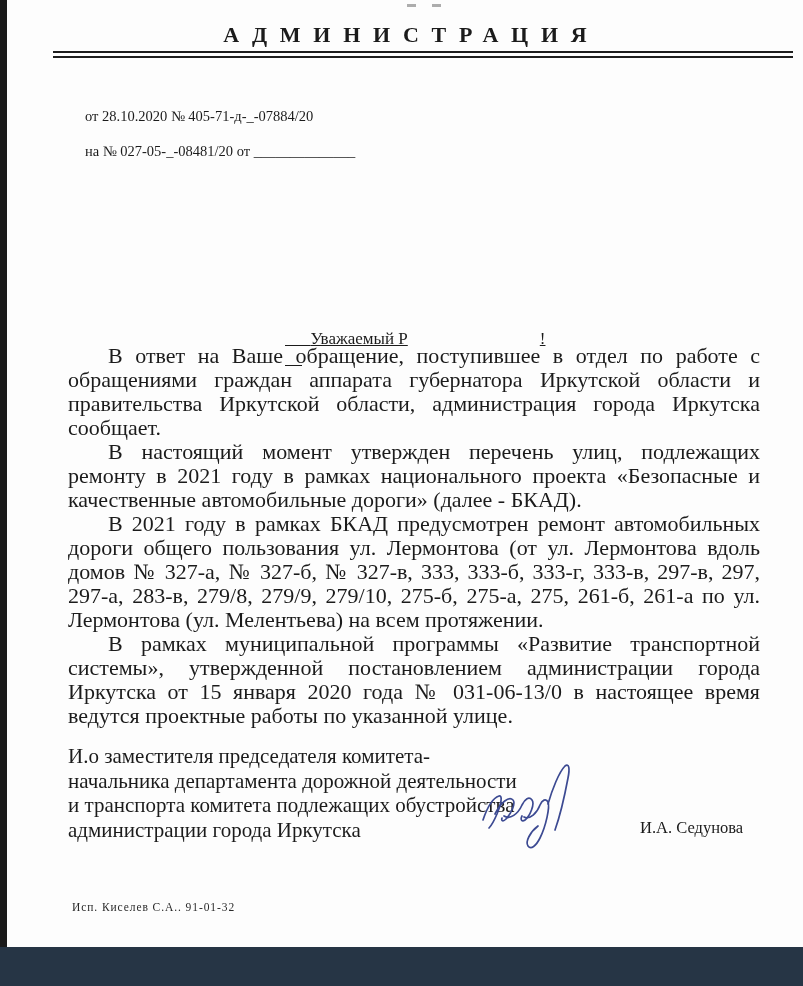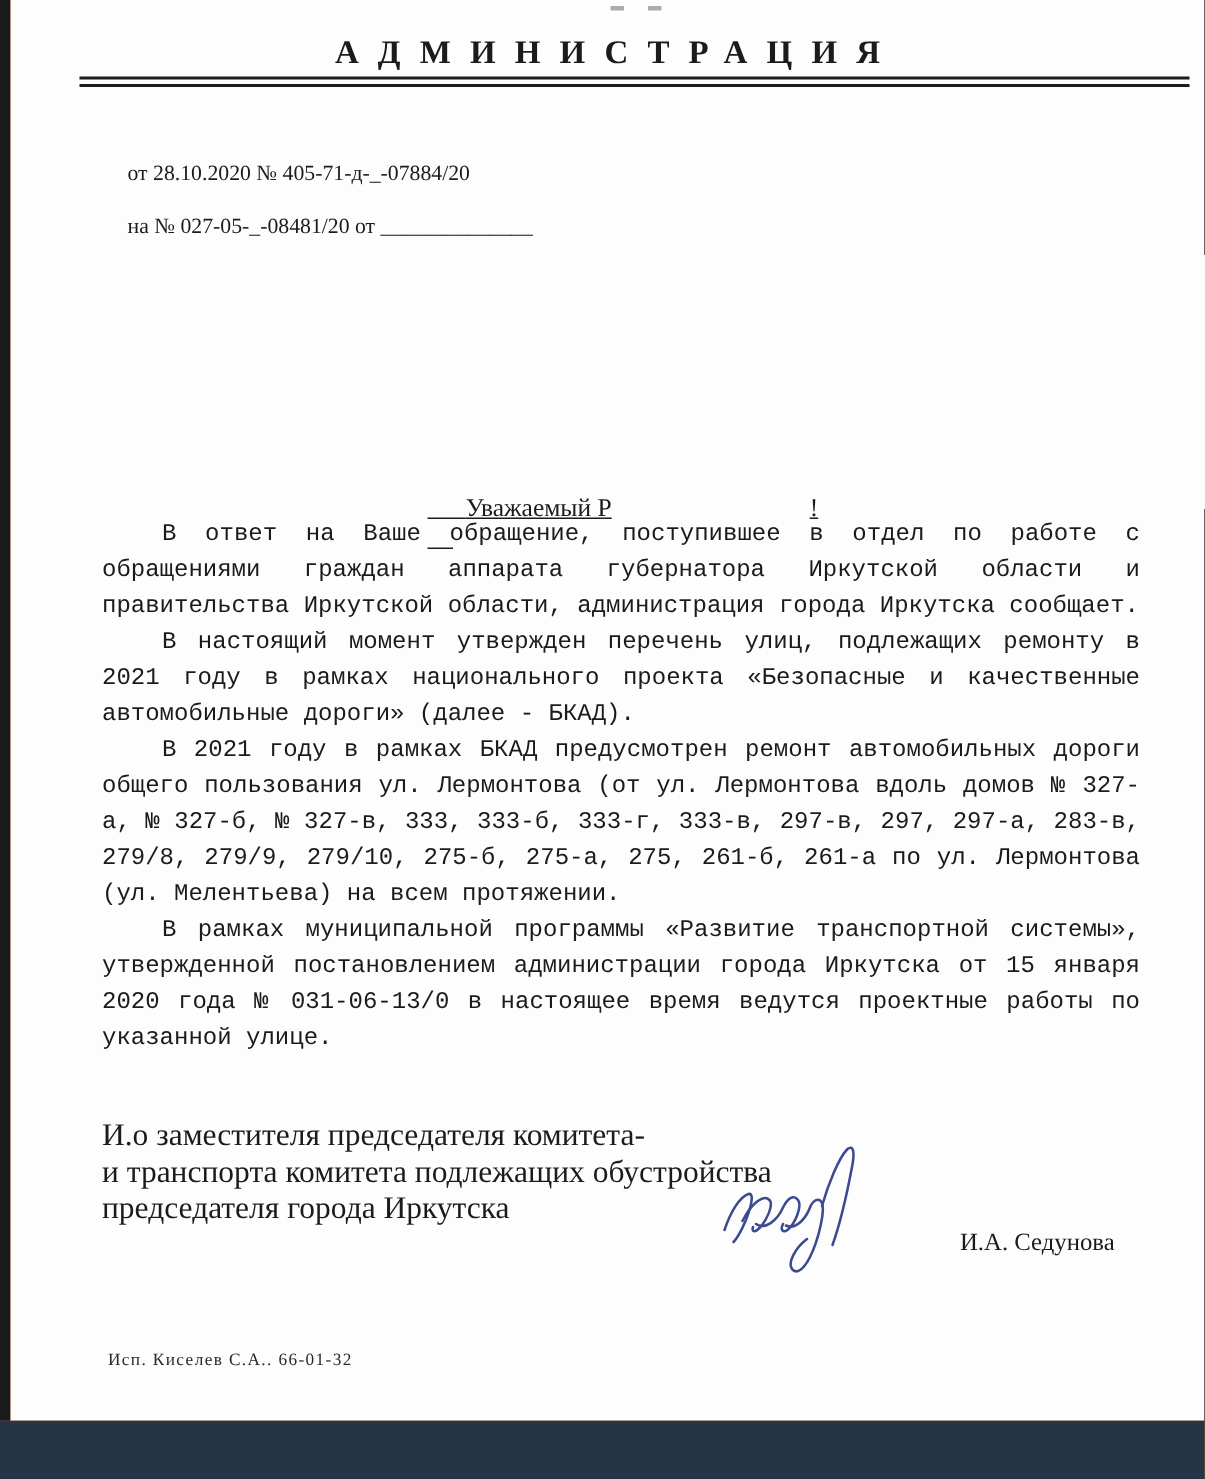--- a/index.html
+++ b/index.html
@@ -93,24 +93,23 @@
     white-space: pre;
     text-decoration: underline;
   }
   .salutation .gap { display: inline-block; width: 132px; }
 
   .body-text {
     position: absolute;
     top: 344px;
     left: 61px;
     width: 692px;
-    font-size: 16px;
+    font-size: 22px;
     line-height: 24px;
     text-align: justify;
-    font-family: Liberation Mono, monospace;
   }
   .body-text p {
     margin: 0;
     text-indent: 40px;
   }
 
   .signature-block {
     position: absolute;
     top: 744px;
     left: 61px;
@@ -170,30 +169,31 @@
 
     <div class="body-text">
       <p>В ответ на Ваше обращение, поступившее в отдел по работе с обращениями граждан аппарата губернатора Иркутской области и правительства Иркутской области, администрация города Иркутска сообщает.</p>
       <p>В настоящий момент утвержден перечень улиц, подлежащих ремонту в 2021 году в рамках национального проекта «Безопасные и качественные автомобильные дороги» (далее - БКАД).</p>
       <p>В 2021 году в рамках БКАД предусмотрен ремонт автомобильных дороги общего пользования ул. Лермонтова (от ул. Лермонтова вдоль домов № 327-а, № 327-б, № 327-в, 333, 333-б, 333-г, 333-в, 297-в, 297, 297-а, 283-в, 279/8, 279/9, 279/10, 275-б, 275-а, 275, 261-б, 261-а по ул. Лермонтова (ул. Мелентьева) на всем протяжении.</p>
       <p>В рамках муниципальной программы «Развитие транспортной системы», утвержденной постановлением администрации города Иркутска от 15 января 2020 года № 031-06-13/0 в настоящее время ведутся проектные работы по указанной улице.</p>
     </div>
 
     <div class="signature-block">
       <div>И.о заместителя председателя комитета-</div>
+      <div>начальника департамента дорожной деятельности</div>
       <div>и транспорта комитета подлежащих обустройства</div>
-      <div>председателя города Иркутска</div>
+      <div>администрации города Иркутска</div>
     </div>
 
     <svg class="signature-scribble" viewBox="0 0 110 100" fill="none" stroke="#3c4a92" stroke-width="1.7" stroke-linecap="round" stroke-linejoin="round">
       <path d="M6 62 C 10 50, 16 40, 22 38 C 26 37, 24 46, 20 56 C 17 63, 14 68, 12 70"></path>
       <path d="M18 56 C 24 44, 32 38, 36 42 C 39 45, 34 56, 29 61 C 26 64, 24 63, 25 60"></path>
       <path d="M27 58 C 33 62, 41 56, 45 47 C 48 41, 52 38, 55 42 C 58 46, 53 58, 48 62 C 45 64, 43 62, 45 58"></path>
       <path d="M47 59 C 53 62, 60 55, 63 47 C 65 42, 69 40, 71 44 C 73 49, 69 68, 63 80 C 59 88, 54 92, 51 88 C 48 84, 53 74, 61 68"></path>
       <path d="M71 46 C 75 32, 82 14, 88 8 C 92 5, 93 10, 91 20 C 88 36, 83 58, 78 72"></path>
     </svg>
 
     <div class="signer-name">И.А. Седунова</div>
 
-    <div class="footer-line">Исп. Киселев С.А.. 66-01-32</div>
+    <div class="footer-line">Исп. Киселев С.А.. 91-01-32</div>
 
   </div>
 </div>
 
 </body></html>

